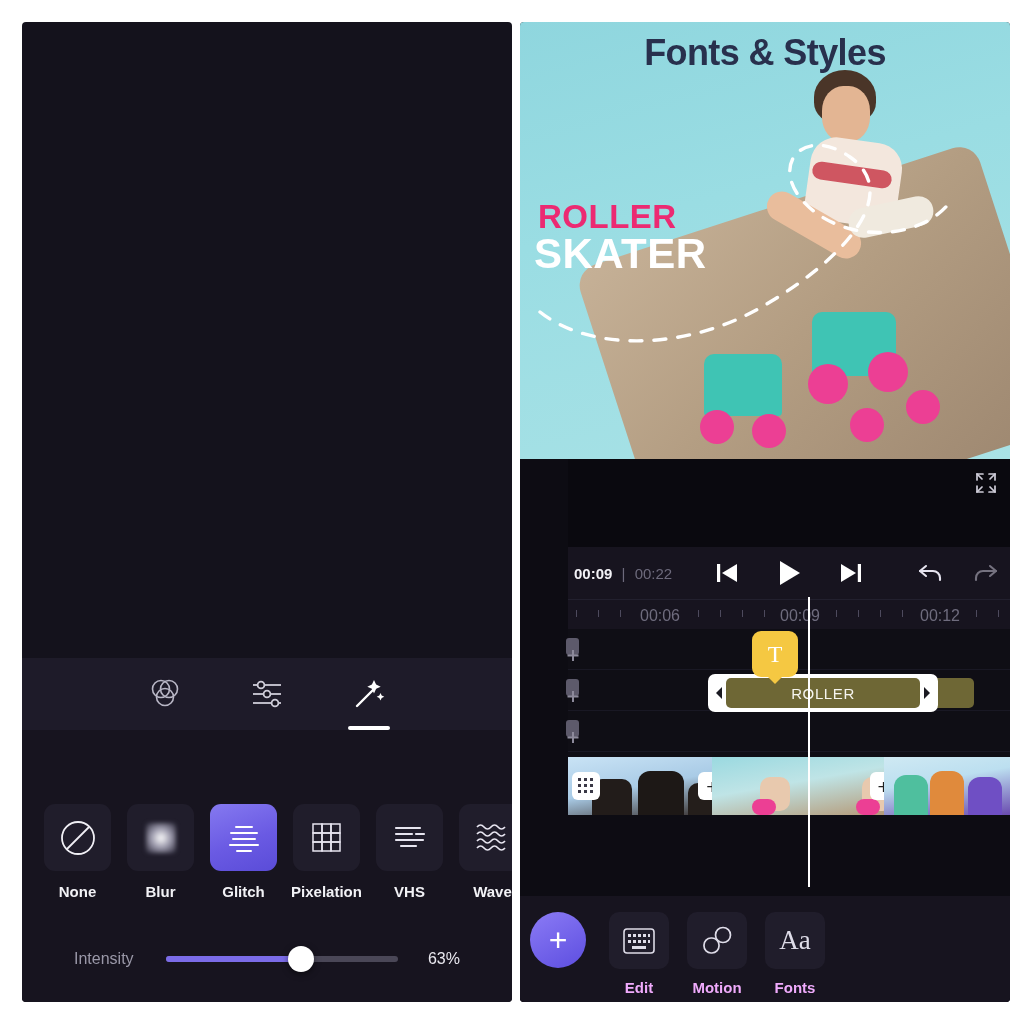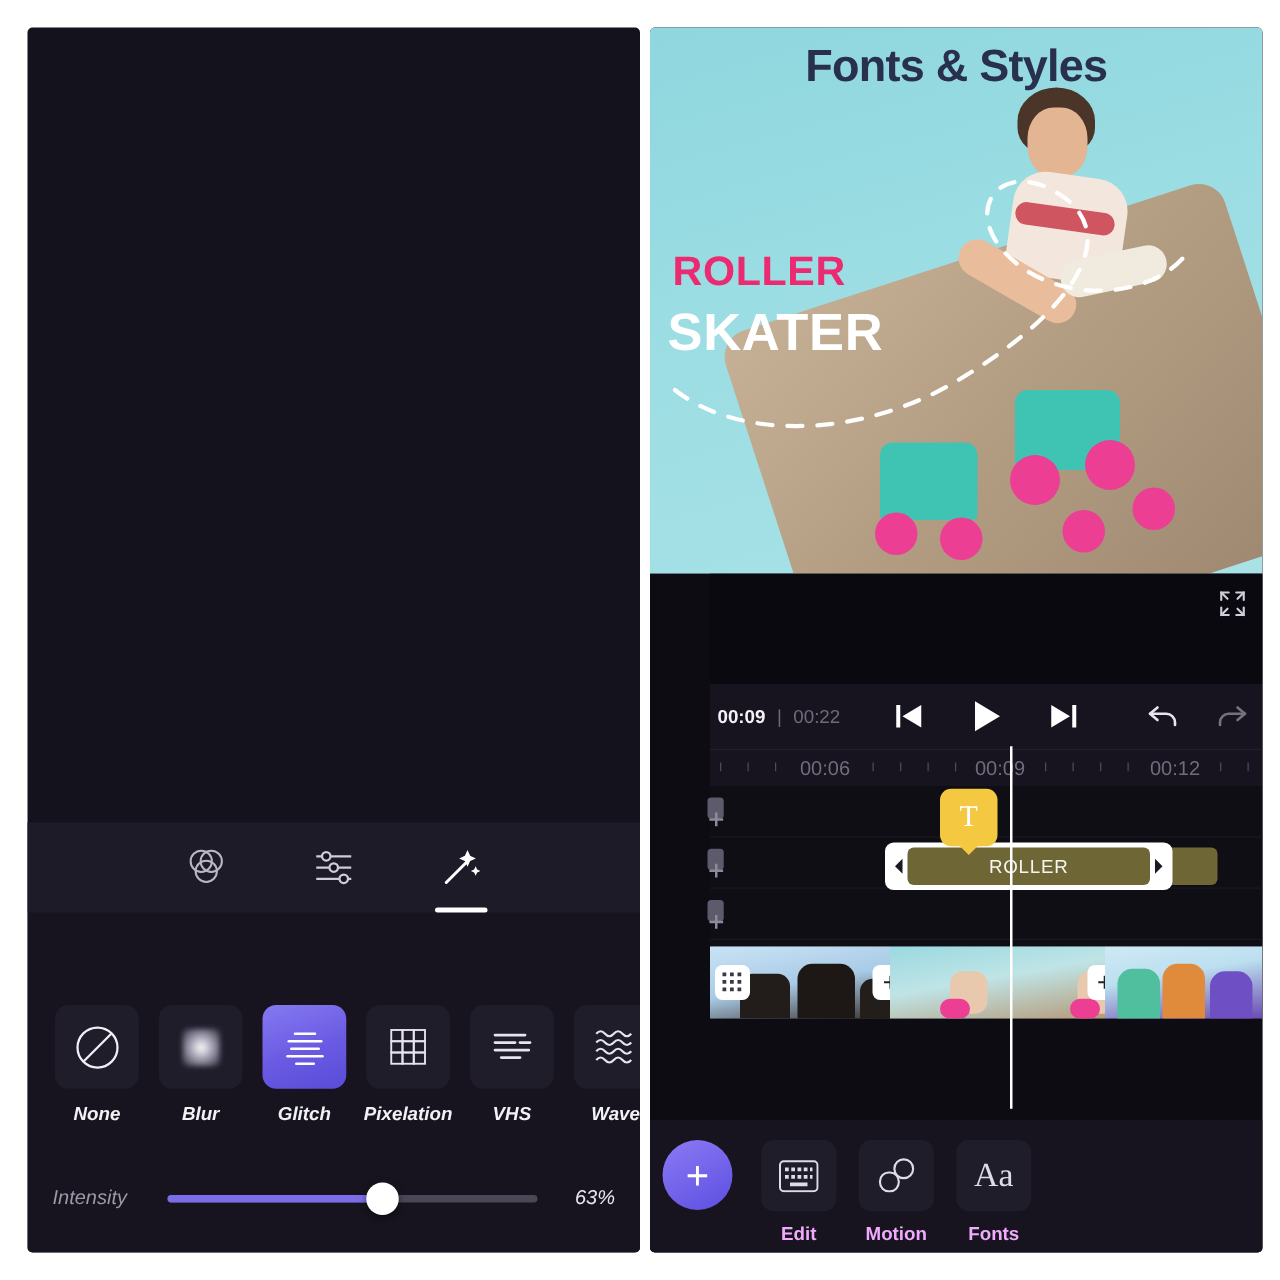--- a/index.html
+++ b/index.html
@@ -55,21 +55,20 @@
   .glitch-edge-p {
     position:absolute; background:#8b2bdc; filter:blur(0.4px);
   }
 
   .dash-path { position:absolute; pointer-events:none; }
 
   
   .editor-left {
     position:absolute; left:0; top:636px; width:100%; height:344px;
     background:#17141f;
-    font-style:italic;
   }
   .tabbar {
     height:72px; display:flex; align-items:center; justify-content:center;
     gap:56px; background:#1e1b29; position:relative;
   }
   .tab-ico {
     width:46px; height:46px; display:flex; align-items:center; justify-content:center;
     position:relative;
   }
   .tab-ico.active::after{
@@ -91,21 +90,21 @@
   .flabel {
     margin-top:12px; font-size:15px; color:#f2f2f6; font-weight:bold;
     white-space:nowrap;
   }
   .fdivider {
     position:absolute; left:97px; top:14px; width:1px; height:42px;
     background:#3a3649;
   }
   .intensity-row {
     position:absolute; bottom:34px; left:0; width:100%;
-    display:flex; align-items:center; padding:0 20px;
+    display:flex; align-items:center; padding:0 52px;
   }
   .int-label { font-size:16px; color:#9a98a8; width:92px; }
   .track {
     flex:1; height:6px; border-radius:3px; background:#4a4757; position:relative;
   }
   .track-fill {
     position:absolute; left:0; top:0; height:100%; width:58%;
     border-radius:3px; background:#7b6ce8;
   }
   .thumb {
@@ -124,21 +123,21 @@
   .promo-title-r {
     position:absolute; top:10px; left:0; width:100%; text-align:center;
     font-size:36px; font-weight:bold; color:#28304d; letter-spacing:-0.6px;
     z-index:4;
   }
   .ov-roller {
     position:absolute; left:18px; top:176px; font-size:33px; font-weight:bold;
     color:#ec2a72; letter-spacing:0.5px; z-index:3;
   }
   .ov-skater {
-    position:absolute; left:14px; top:220px; font-size:42px; font-weight:bold;
+    position:absolute; left:14px; top:208px; font-size:42px; font-weight:bold;
     color:#ffffff; letter-spacing:0.5px; z-index:3;
   }
   .ramp {
     position:absolute; right:-20px; bottom:-40px; width:420px; height:300px;
     background:linear-gradient(150deg,#c6b197 0%,#b39d82 45%,#9d8770 100%);
     transform:rotate(-18deg); border-radius:22px;
   }
   .skater-body {
     position:absolute; right:58px; top:48px; width:200px; height:230px;
   }

